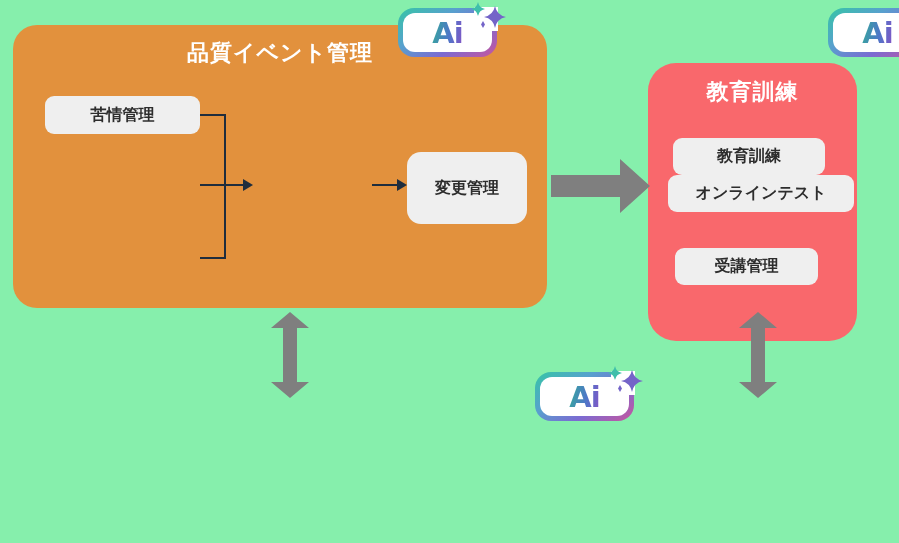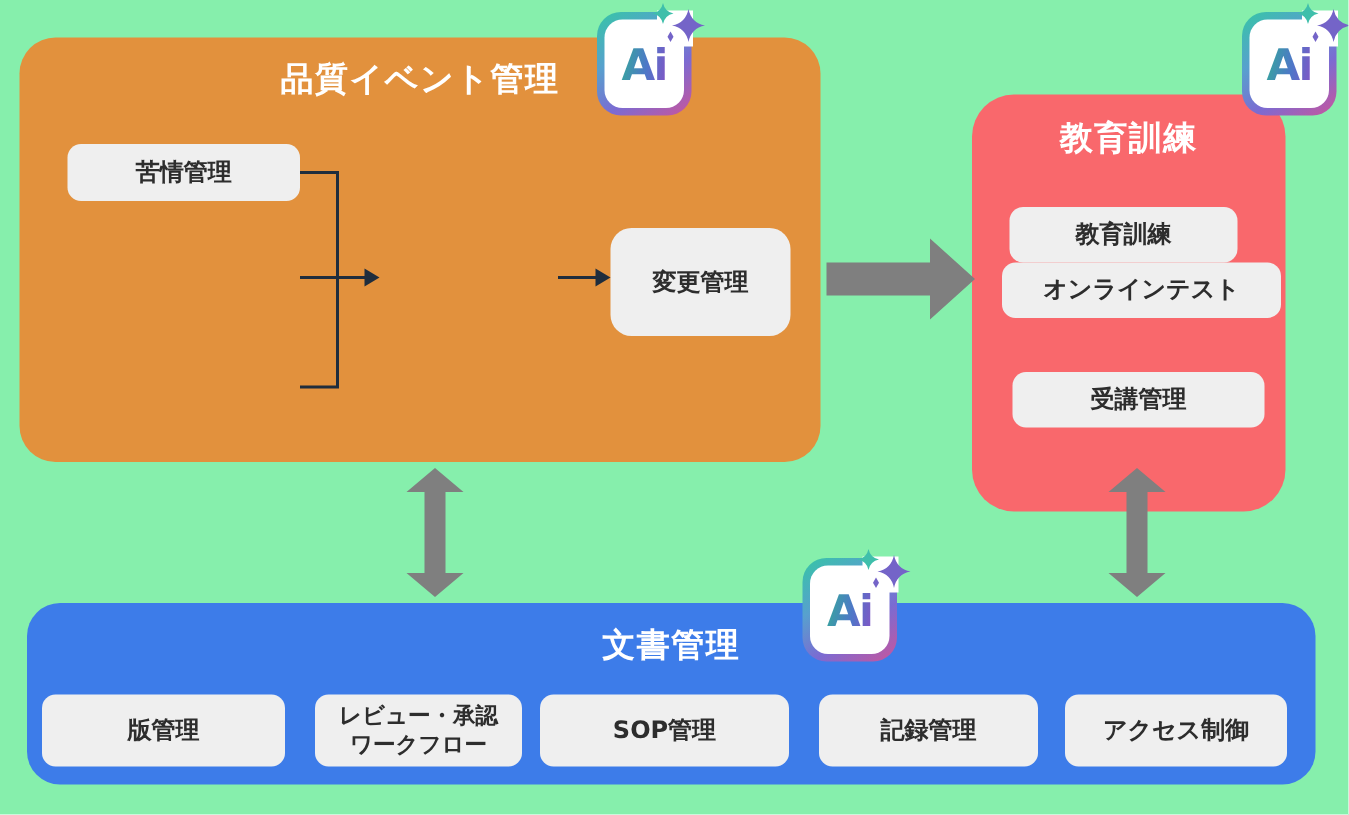--- a/index.html
+++ b/index.html
@@ -23,21 +23,21 @@
     display:flex;flex-direction:column;align-items:center;justify-content:center;
     text-align:right;color:var(--box-text,#2D2D2D);font-weight:600;font-size:16px;line-height:1.3;
   }
   .node.big{border-radius:14px;}
   .node .small-line{font-size:15px;}
   .connectors,.arrows{position:absolute;left:0;top:0;pointer-events:none;}
   .connector{stroke:var(--connector-dark,#1F2D3D);stroke-width:2;fill:none;}
   .connector-head{fill:var(--connector-dark,#1F2D3D);}
   .gray-arrow{fill:var(--arrow-gray,#7F7F7F);}
   
-  .ai-badge{position:absolute;width:63px;height:69px;z-index:5;}
+  .ai-badge{position:absolute;width:63px;height:49px;z-index:5;padding-left:36px;}
   .badge-frame{position:absolute;inset:0;border-radius:16px;
     background:linear-gradient(145deg,#35C6A5 0%,#58A0CE 35%,#7B6BD2 65%,#C9559C 100%);}
   .badge-inner{position:absolute;inset:5px;background:#ffffff;border-radius:12px;
     display:flex;align-items:center;justify-content:center;}
   .badge-text{
     font-size:29px;font-weight:700;letter-spacing:-1px;
     background:linear-gradient(100deg,#35A89B 5%,#4E77C8 55%,#8156C6 95%);
     -webkit-background-clip:text;background-clip:text;color:transparent;
   }
   .corner-patch{position:absolute;top:-1px;right:-1px;width:24px;height:24px;background:#ffffff;}
@@ -68,44 +68,25 @@
   </div>
 
   <div class="block training">
     <div class="block-title">教育訓練</div>
     <div class="node" style="left:25px;top:75px;width:152px;height:37px">
       <span>教育訓練</span>
     </div>
     <div class="node" style="left:20px;top:112px;width:186px;height:37px">
       <span>オンラインテスト</span>
     </div>
-    <div class="node" style="left:27px;top:185px;width:168px;height:37px">
+    <div class="node" style="left:27px;top:185px;width:143px;height:37px">
       <span>受講管理</span>
     </div>
   </div>
 
-  <div class="block document">
-    <div class="block-title">文書管理</div>
-    <div class="node" style="left:10px;top:61px;width:162px;height:48px">
-      <span>版管理</span>
-    </div>
-    <div class="node" style="left:192px;top:61px;width:138px;height:48px">
-      <span class="small-line">レビュー・承認</span>
-      <span class="small-line">ワークフロー</span>
-    </div>
-    <div class="node" style="left:342px;top:61px;width:166px;height:48px">
-      <span>SOP管理</span>
-    </div>
-    <div class="node" style="left:528px;top:61px;width:146px;height:48px">
-      <span>記録管理</span>
-    </div>
-    <div class="node" style="left:692px;top:61px;width:148px;height:48px">
-      <span>アクセス制御</span>
-    </div>
-  </div>
 
   <svg class="arrows" width="899" height="543" viewBox="0 0 899 543">
     <polygon class="gray-arrow" points="551,175 620,175 620,159 650,186 620,213 620,197 551,197"></polygon>
     <polygon class="gray-arrow" points="290,312 271,328 283,328 283,382 271,382 290,398 309,382 297,382 297,328 309,328"></polygon>
     <polygon class="gray-arrow" points="758,312 739,328 751,328 751,382 739,382 758,398 777,382 765,382 765,328 777,328"></polygon>
   </svg>
 
   <div class="ai-badge" style="left:398px;top:8px">
     <div class="badge-frame"></div>
     <div class="badge-inner">

